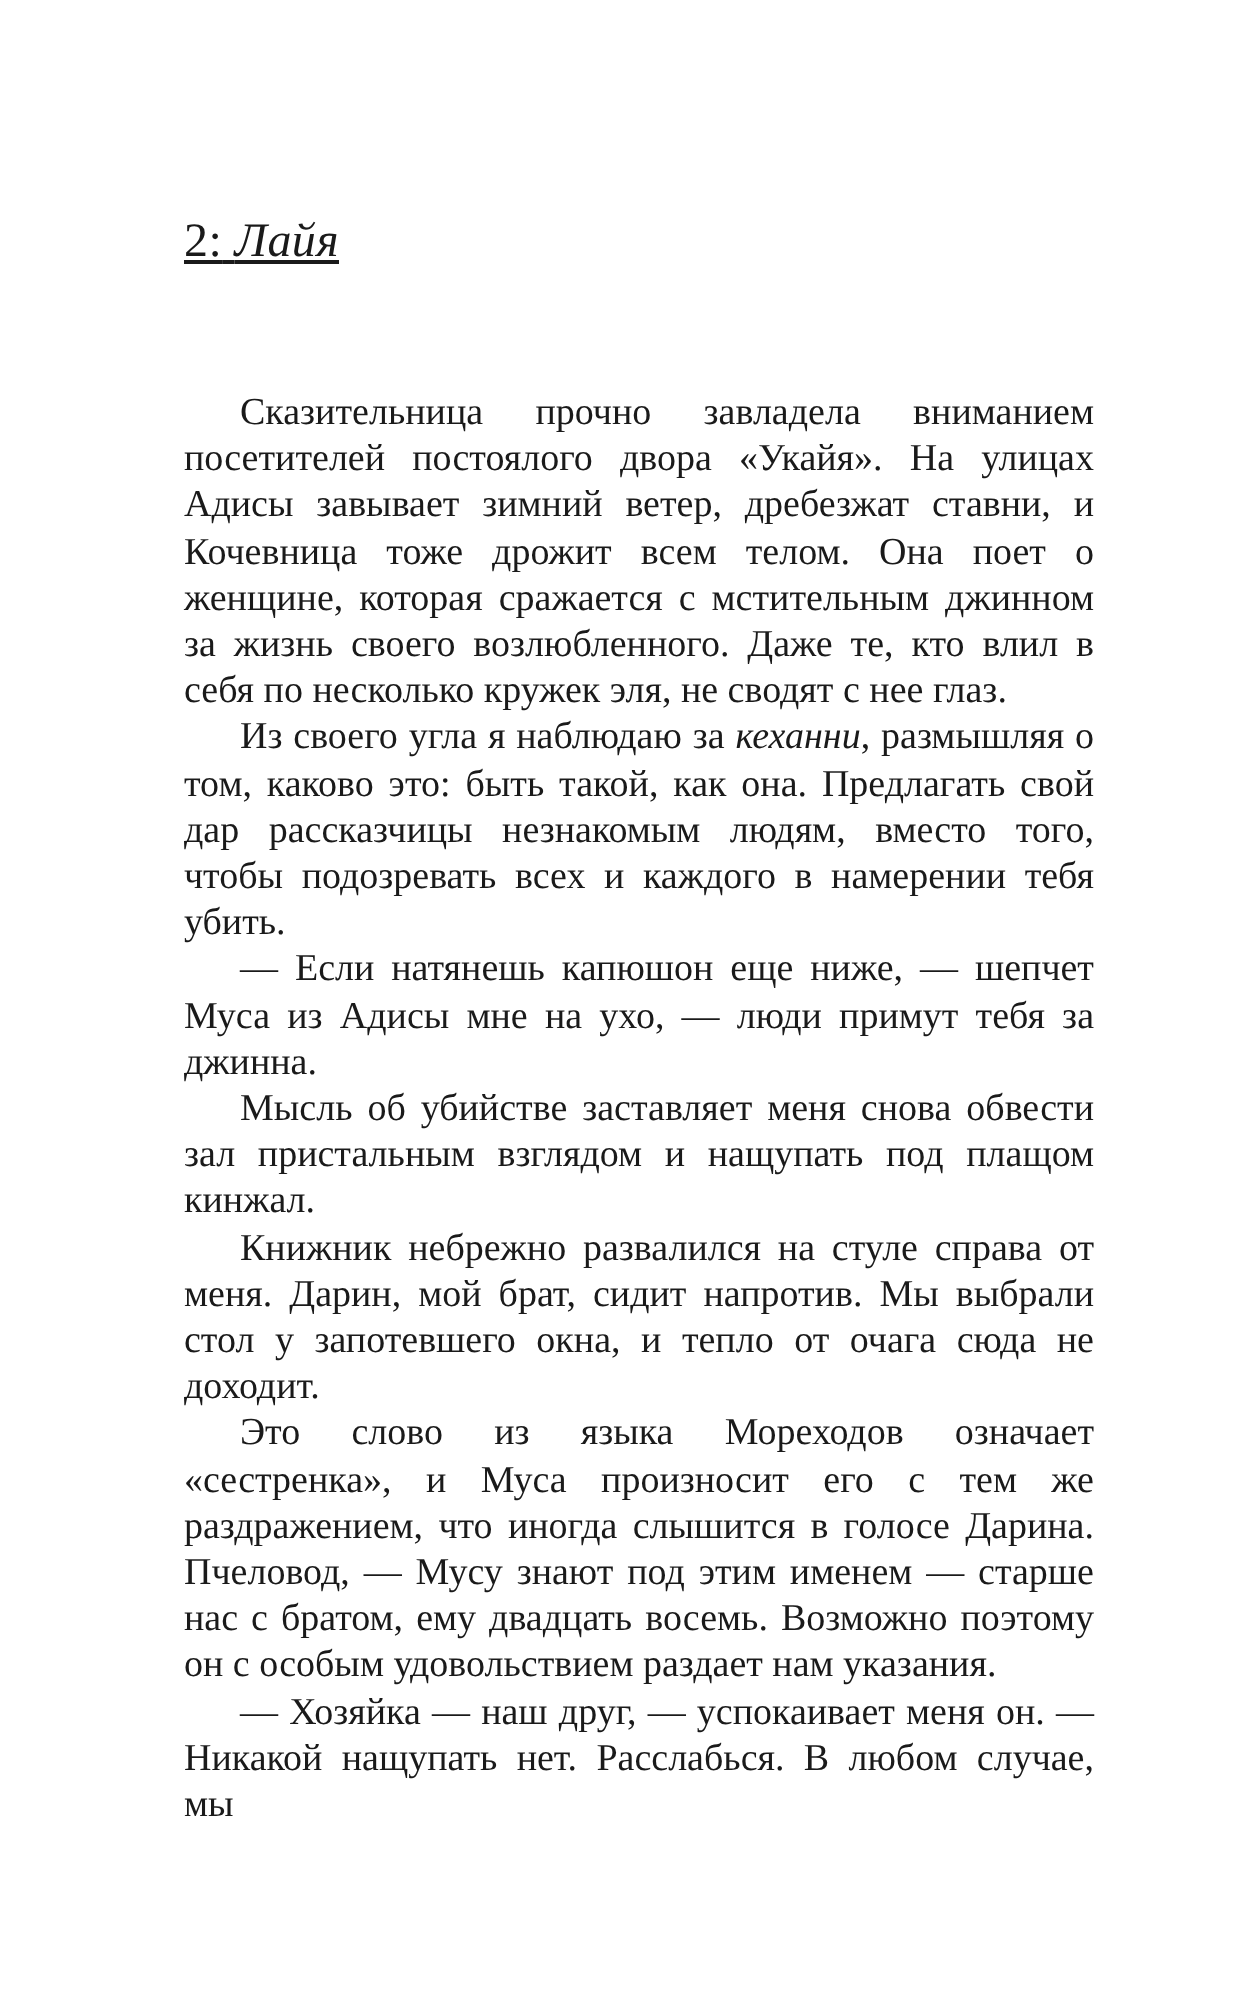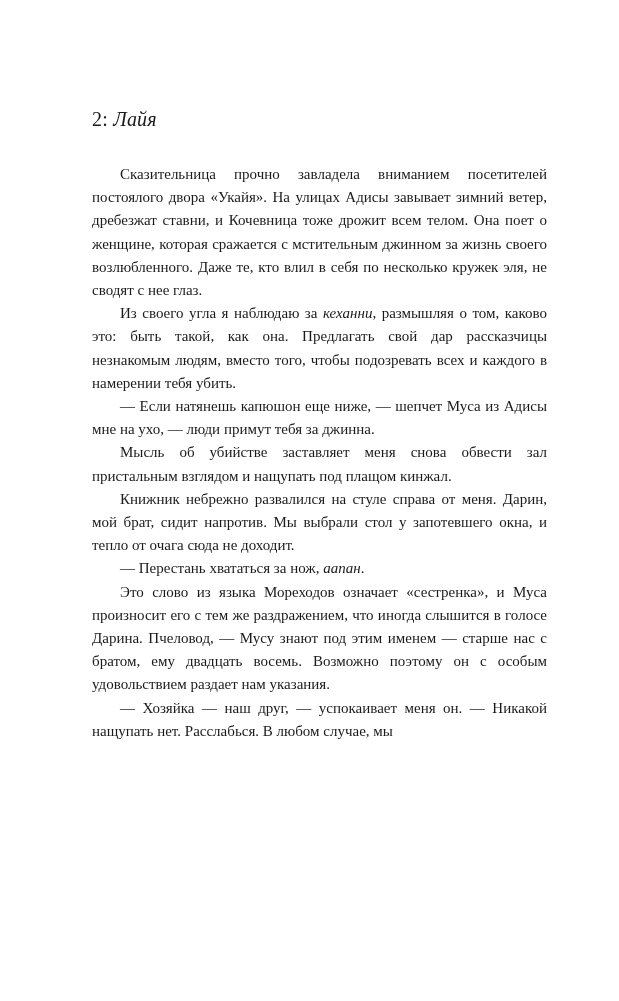--- a/index.html
+++ b/index.html
@@ -16,34 +16,35 @@
   }
   .page {
     position: relative;
     width: 619px;
     height: 1001px;
     background: #ffffff;
     box-sizing: border-box;
     padding: 108px 72px 60px 92px;
   }
   .chapter-heading {
-    font-size: 20px;
+    font-size: 24px;
     font-weight: normal;
-    margin: 0 0 32px 0;
+    margin: 0 0 60px 0;
     letter-spacing: 0.2px;
+    text-decoration: underline;
   }
   .chapter-heading .chapter-number {
     font-style: normal;
   }
   .chapter-heading .chapter-title {
     font-style: italic;
   }
   .body-text p {
     margin: 0;
-    font-size: 15px;
+    font-size: 19px;
     line-height: 23.2px;
     text-align: justify;
     text-indent: 28px;
     hyphens: manual;
   }
   .body-text em {
     font-style: italic;
   }
 </style>
 </head>
@@ -55,18 +56,17 @@
     <span class="chapter-number">2:</span>
     <span class="chapter-title">Лайя</span>
   </h1>
 
   <div class="body-text">
       <p><span>Сказительница прочно завладела вниманием посетителей постоялого двора «Укайя». На улицах Адисы завывает зимний ветер, дребезжат ставни, и Кочевница тоже дрожит всем телом. Она поет о женщине, которая сражается с мстительным джинном за жизнь своего возлюбленного. Даже те, кто влил в себя по несколько кружек эля, не сводят с нее глаз.</span></p>
       <p><span>Из своего угла я наблюдаю за </span><em>кеханни</em><span>, размышляя о том, каково это: быть такой, как она. Предлагать свой дар рассказчицы незнакомым людям, вместо того, чтобы подозревать всех и каждого в намерении тебя убить.</span></p>
       <p><span>— Если натянешь капюшон еще ниже, — шепчет Муса из Адисы мне на ухо, — люди примут тебя за джинна.</span></p>
       <p><span>Мысль об убийстве заставляет меня снова обвести зал пристальным взглядом и нащупать под плащом кинжал.</span></p>
       <p><span>Книжник небрежно развалился на стуле справа от меня. Дарин, мой брат, сидит напротив. Мы выбрали стол у запотевшего окна, и тепло от очага сюда не доходит.</span></p>
-      <p><span>— Перестань хвататься за нож, </span><em>аапан</em><span>.</span></p>
       <p><span>Это слово из языка Мореходов означает «сестренка», и Муса произносит его с тем же раздражением, что иногда слышится в голосе Дарина. Пчеловод, — Мусу знают под этим именем — старше нас с братом, ему двадцать восемь. Возможно поэтому он с особым удовольствием раздает нам указания.</span></p>
       <p><span>— Хозяйка — наш друг, — успокаивает меня он. — Никакой нащупать нет. Расслабься. В любом случае, мы</span></p>
     </div>
 
 </div>
 
 </body></html>

